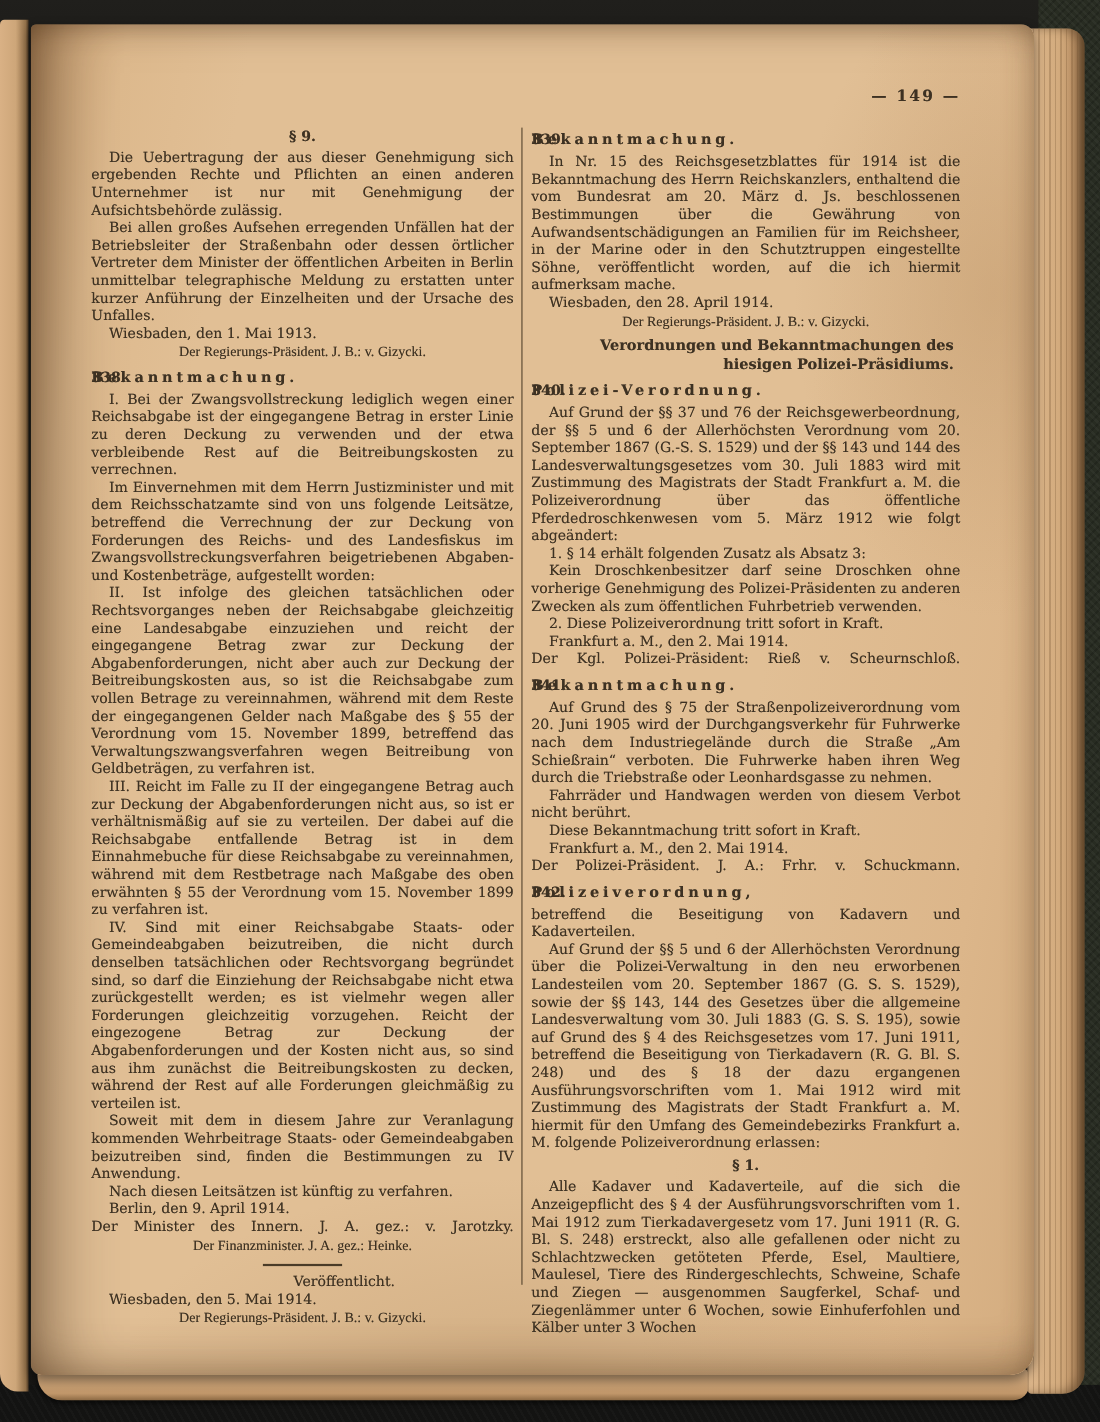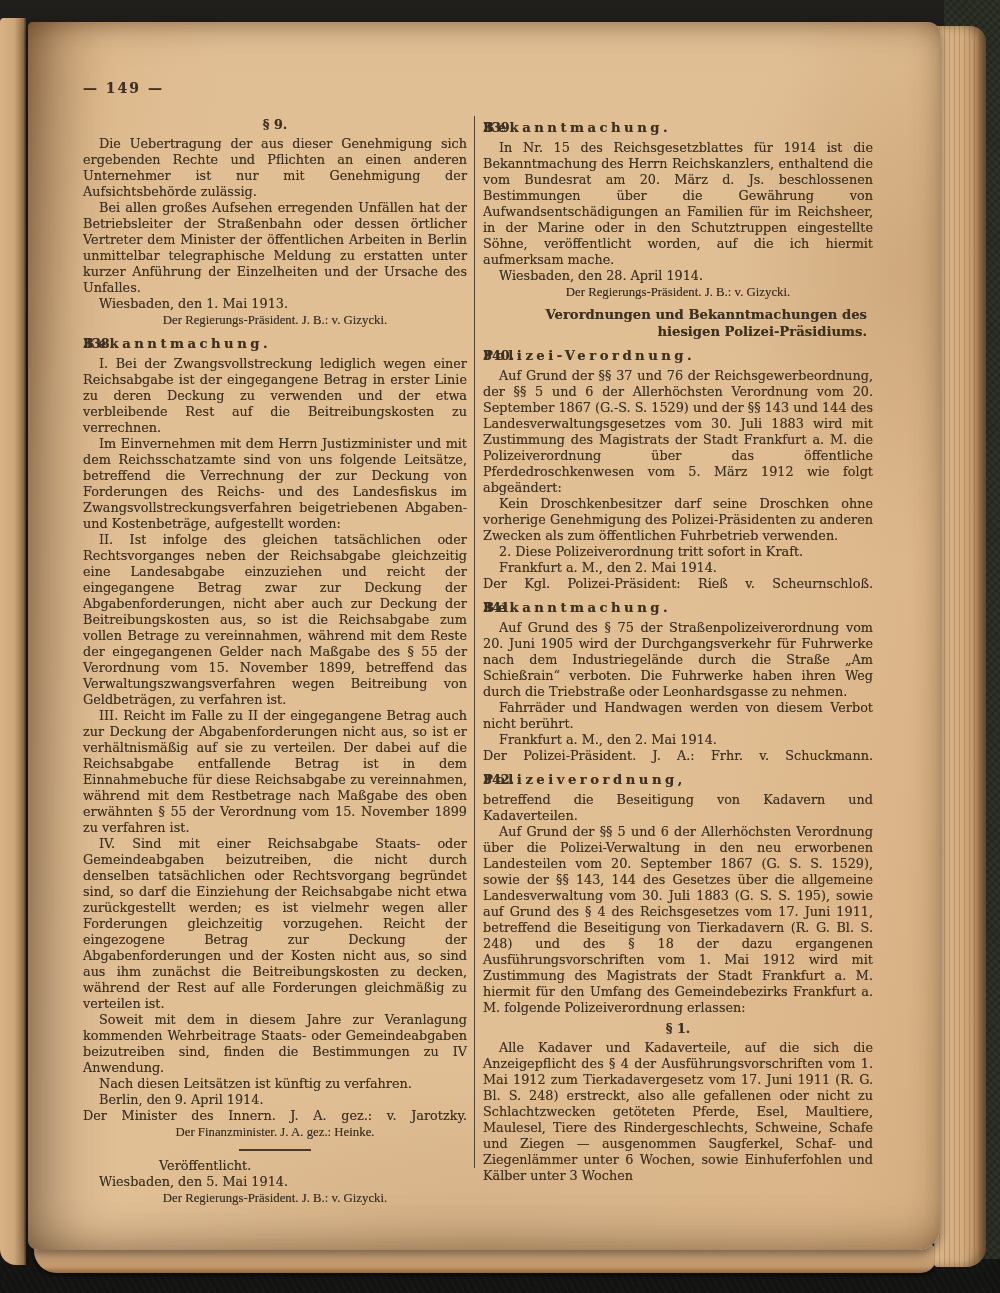--- a/index.html
+++ b/index.html
@@ -24,36 +24,36 @@
     background:repeating-linear-gradient(90deg,rgba(110,78,45,.28) 0 1px,transparent 1px 5px);}
   .page{position:absolute;left:28px;top:22px;width:912px;height:1228px;
     background:
       radial-gradient(ellipse 260px 420px at 96% 20%,rgba(180,140,95,.35),transparent 70%),
       radial-gradient(ellipse 500px 240px at 50% 100%,rgba(165,125,80,.25),transparent 75%),
       linear-gradient(100deg,#c39a6d 0%,#d2ab7e 3%,#ddb98d 8%,#e1bf95 18%,#e1bf95 68%,#dcb68a 88%,#d3ac7f 100%);
     border-radius:5px 12px 22px 10px;
     box-shadow:inset 46px 0 60px -28px rgba(58,34,14,.5),inset 0 14px 26px -14px rgba(70,45,22,.45),inset 0 -26px 44px -22px rgba(88,58,30,.4),inset -18px 0 30px -18px rgba(95,65,35,.3),0 4px 10px rgba(0,0,0,.45);}
   .content{position:absolute;left:55px;top:40px;width:790px;height:1180px;color:#3d3122;font-size:12.8px;line-height:16px;
     text-shadow:0 0 .5px rgba(61,49,34,.55);}
-  .pageno{position:absolute;top:18px;left:0;width:100%;text-align:left;font-weight:bold;font-size:14px;letter-spacing:2px;}
+  .pageno{position:absolute;top:18px;left:0;width:100%;text-align:right;font-weight:bold;font-size:14px;letter-spacing:2px;}
   .column{position:absolute;top:50px;}
   .col-left{left:0;width:384px;}
   .col-right{left:400px;width:390px;}
   .column-divider{position:absolute;left:391px;top:54px;height:1052px;width:1px;background:#54432c;}
   .heading{text-align:center;font-weight:bold;margin:5px 0 3px;}
   .numbered-heading{position:relative;margin:8px 0 4px;text-align:left;}
   .nh-number{position:absolute;left:0;top:0;font-weight:bold;}
   .nh-title{font-weight:bold;letter-spacing:3.5px;font-size:13.2px;}
   .group-heading{font-weight:bold;text-align:right;margin:7px 6px 2px;line-height:1.25;font-size:13.2px;}
   .para{text-indent:16px;text-align:justify;hyphens:auto;-webkit-hyphens:auto;}
   .para-noindent{text-align:justify;hyphens:auto;-webkit-hyphens:auto;}
   .dateline{text-indent:16px;}
   .sig-center{text-align:center;font-family:Liberation Serif, serif;}
   .sig-spread{text-align:justify;text-align-last:justify;}
-  .indented{padding-left:76px;}
+  .indented{padding-left:76px;text-align:center;}
   .rule{width:72px;border-top:2px solid #4a3b27;margin:9px auto 7px;}
 </style>
 </head>
 <body>
 
 <div class="scene">
   <div class="cover-right"></div>
   <div class="cover-bottom"></div>
   <div class="previous-page-edge"></div>
   <div class="page-bottom-stack"></div>
@@ -85,27 +85,29 @@
           <div class="sig-center">Der Regierungs-Präsident. J. B.: v. Gizycki.</div>
         </div>
       <div class="column col-right" id="col-right">
           <div class="numbered-heading"><span class="nh-number">339.</span><span class="nh-title">Bekanntmachung.</span></div>
           <div class="para">In Nr. 15 des Reichsgesetzblattes für 1914 ist die Bekanntmachung des Herrn Reichskanzlers, enthaltend die vom Bundesrat am 20. März d. Js. beschlossenen Bestimmungen über die Gewährung von Aufwandsentschädigungen an Familien für im Reichsheer, in der Marine oder in den Schutztruppen eingestellte Söhne, veröffentlicht worden, auf die ich hiermit aufmerksam mache.</div>
           <div class="dateline">Wiesbaden, den 28. April 1914.</div>
           <div class="sig-center">Der Regierungs-Präsident.  J. B.: v. Gizycki.</div>
           <div class="group-heading">Verordnungen und Bekanntmachungen des hiesigen Polizei-Präsidiums.</div>
           <div class="numbered-heading"><span class="nh-number">340.</span><span class="nh-title">Polizei-Verordnung.</span></div>
           <div class="para">Auf Grund der §§ 37 und 76 der Reichsgewerbeordnung, der §§ 5 und 6 der Allerhöchsten Verordnung vom 20. September 1867 (G.-S. S. 1529) und der §§ 143 und 144 des Landesverwaltungsgesetzes vom 30. Juli 1883 wird mit Zustimmung des Magistrats der Stadt Frankfurt a. M. die Polizeiverordnung über das öffentliche Pferdedroschkenwesen vom 5. März 1912 wie folgt abgeändert:</div>
+          <div class="para">1. § 14 erhält folgenden Zusatz als Absatz 3:</div>
           <div class="para">Kein Droschkenbesitzer darf seine Droschken ohne vorherige Genehmigung des Polizei-Präsidenten zu anderen Zwecken als zum öffentlichen Fuhrbetrieb verwenden.</div>
           <div class="para">2. Diese Polizeiverordnung tritt sofort in Kraft.</div>
           <div class="dateline">Frankfurt a. M., den 2. Mai 1914.</div>
           <div class="sig-spread">Der Kgl. Polizei-Präsident: Rieß v. Scheurnschloß.</div>
           <div class="numbered-heading"><span class="nh-number">341.</span><span class="nh-title">Bekanntmachung.</span></div>
           <div class="para">Auf Grund des § 75 der Straßenpolizeiverordnung vom 20. Juni 1905 wird der Durchgangsverkehr für Fuhrwerke nach dem Industriegelände durch die Straße „Am Schießrain“ verboten. Die Fuhrwerke haben ihren Weg durch die Triebstraße oder Leonhardsgasse zu nehmen.</div>
           <div class="para">Fahrräder und Handwagen werden von diesem Verbot nicht berührt.</div>
+          <div class="para">Diese Bekanntmachung tritt sofort in Kraft.</div>
           <div class="dateline">Frankfurt a. M., den 2. Mai 1914.</div>
           <div class="sig-spread">Der Polizei-Präsident. J. A.: Frhr. v. Schuckmann.</div>
           <div class="numbered-heading"><span class="nh-number">342.</span><span class="nh-title">Polizeiverordnung,</span></div>
           <div class="para-noindent">betreffend die Beseitigung von Kadavern und Kadaverteilen.</div>
           <div class="para">Auf Grund der §§ 5 und 6 der Allerhöchsten Verordnung über die Polizei-Verwaltung in den neu erworbenen Landesteilen vom 20. September 1867 (G. S. S. 1529), sowie der §§ 143, 144 des Gesetzes über die allgemeine Landesverwaltung vom 30. Juli 1883 (G. S. S. 195), sowie auf Grund des § 4 des Reichsgesetzes vom 17. Juni 1911, betreffend die Beseitigung von Tierkadavern (R. G. Bl. S. 248) und des § 18 der dazu ergangenen Ausführungsvorschriften vom 1. Mai 1912 wird mit Zustimmung des Magistrats der Stadt Frankfurt a. M. hiermit für den Umfang des Gemeindebezirks Frankfurt a. M. folgende Polizeiverordnung erlassen:</div>
           <div class="heading">§ 1.</div>
           <div class="para">Alle Kadaver und Kadaverteile, auf die sich die Anzeigepflicht des § 4 der Ausführungsvorschriften vom 1. Mai 1912 zum Tierkadavergesetz vom 17. Juni 1911 (R. G. Bl. S. 248) erstreckt, also alle gefallenen oder nicht zu Schlachtzwecken getöteten Pferde, Esel, Maultiere, Maulesel, Tiere des Rindergeschlechts, Schweine, Schafe und Ziegen — ausgenommen Saugferkel, Schaf- und Ziegenlämmer unter 6 Wochen, sowie Einhuferfohlen und Kälber unter 3 Wochen</div>
         </div>
     </div>
   </div>

